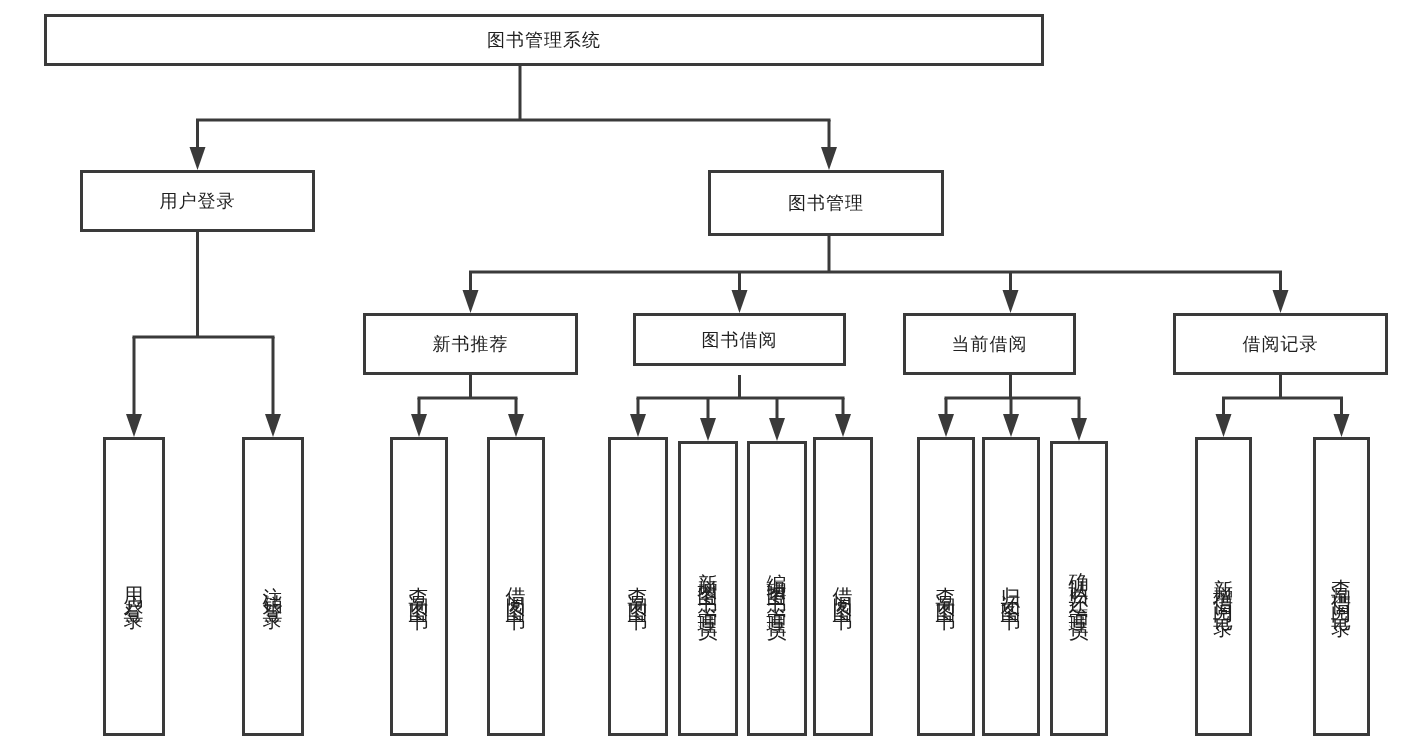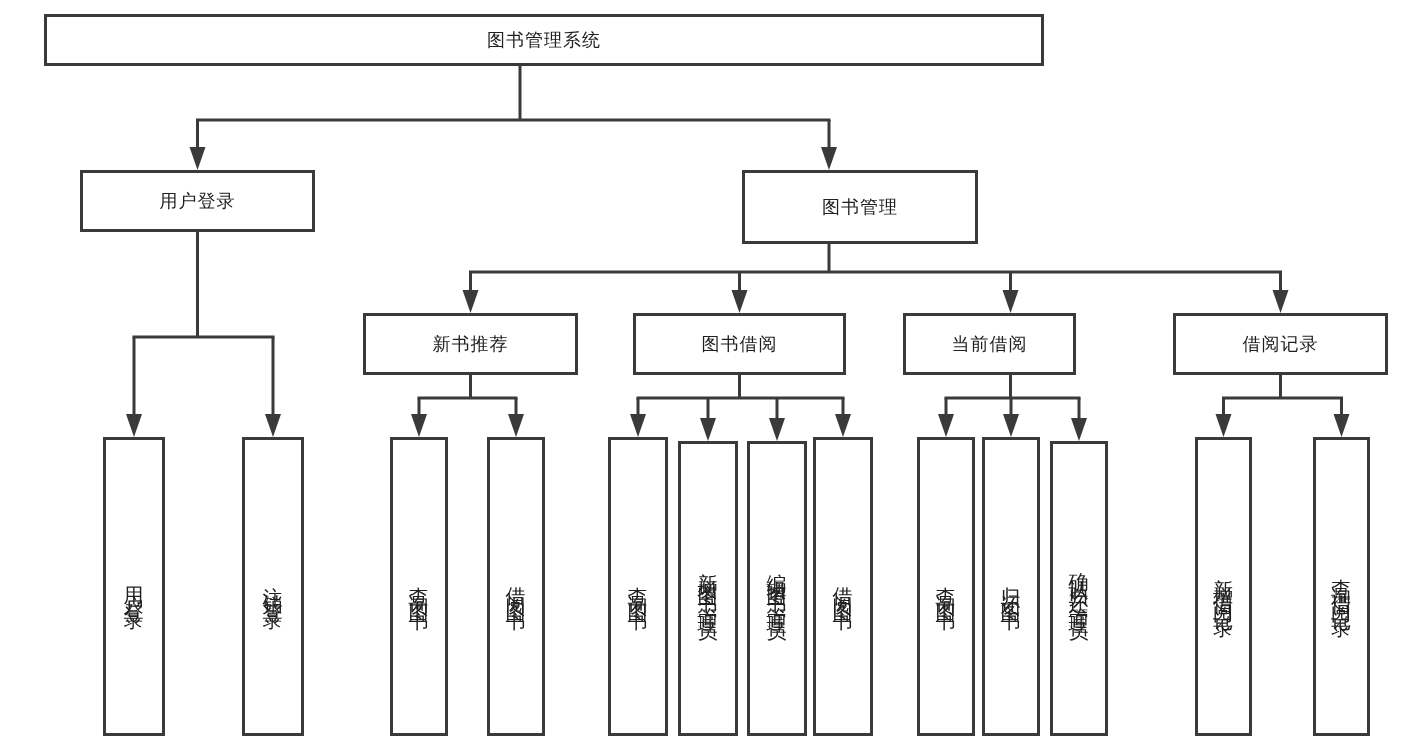--- a/index.html
+++ b/index.html
@@ -84,27 +84,27 @@
       <line x1="1341.5" y1="398" x2="1341.5" y2="418" stroke="#3a3a3a" stroke-width="3"></line>
       <polygon points="1333.5,414 1349.5,414 1341.5,437" fill="#3a3a3a"></polygon>
     </svg>
   <div id="nodes">
       <div class="node horizontal" style="left: 20px; top: 14px; width: 1000px; height: 52px; border-color: rgb(58, 58, 58); color: rgb(32, 32, 32); margin-left: 24px;">
         <span class="label">图书管理系统</span>
       </div>
       <div class="node horizontal" style="left: 80px; top: 170px; width: 235px; height: 62px; border-color: rgb(58, 58, 58); color: rgb(32, 32, 32);">
         <span class="label">用户登录</span>
       </div>
-      <div class="node horizontal" style="left: 742px; top: 170px; width: 236px; height: 74px; border-color: rgb(58, 58, 58); color: rgb(32, 32, 32);">
+      <div class="node horizontal" style="left: 708px; top: 170px; width: 236px; height: 66px; border-color: rgb(58, 58, 58); color: rgb(32, 32, 32);">
         <span class="label">图书管理</span>
       </div>
       <div class="node horizontal" style="left: 363px; top: 313px; width: 215px; height: 62px; border-color: rgb(58, 58, 58); color: rgb(32, 32, 32); align-items: center;">
         <span class="label">新书推荐</span>
       </div>
-      <div class="node horizontal" style="left: 633px; top: 313px; width: 213px; height: 62px; border-color: rgb(58, 58, 58); color: rgb(32, 32, 32);">
+      <div class="node horizontal" style="left: 633px; top: 313px; width: 213px; height: 53px; border-color: rgb(58, 58, 58); color: rgb(32, 32, 32);">
         <span class="label">图书借阅</span>
       </div>
       <div class="node horizontal" style="left: 903px; top: 313px; width: 173px; height: 62px; border-color: rgb(58, 58, 58); color: rgb(32, 32, 32);">
         <span class="label">当前借阅</span>
       </div>
       <div class="node horizontal" style="left: 1173px; top: 313px; width: 215px; height: 62px; border-color: rgb(58, 58, 58); color: rgb(32, 32, 32);">
         <span class="label">借阅记录</span>
       </div>
       <div class="node vertical" style="left: 103px; top: 437px; width: 62px; height: 299px; border-color: rgb(58, 58, 58); color: rgb(32, 32, 32);">
         <span class="label">用户登录</span>

